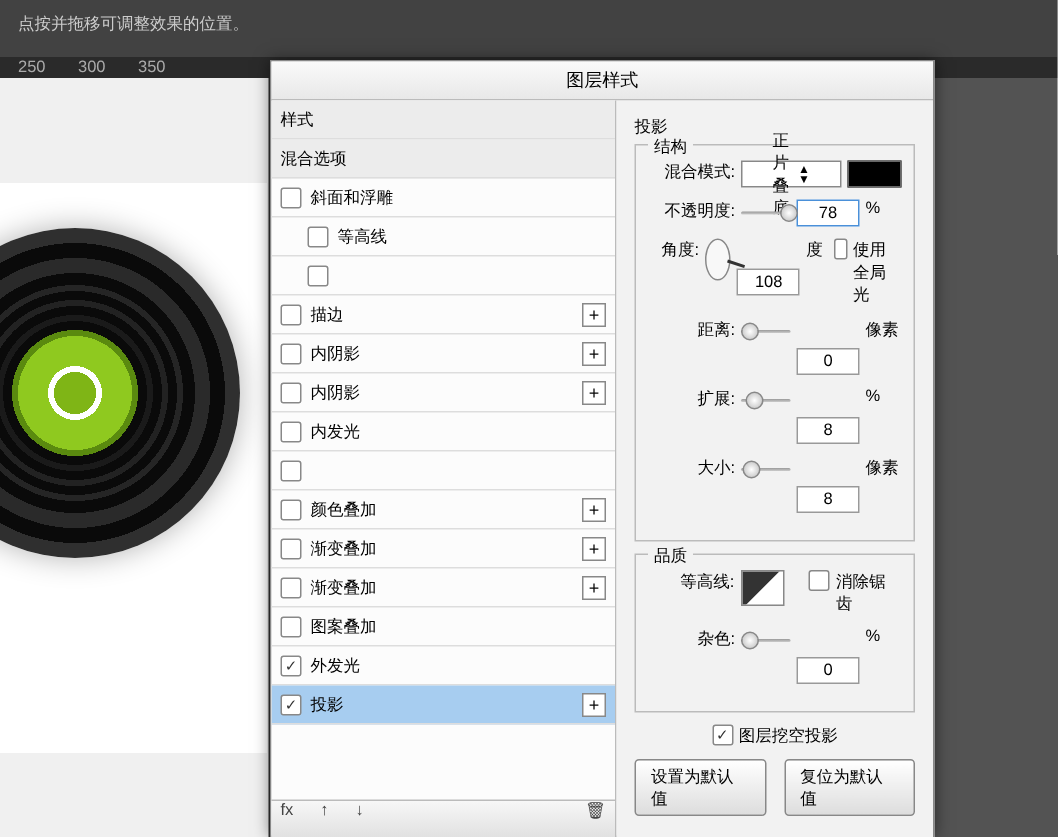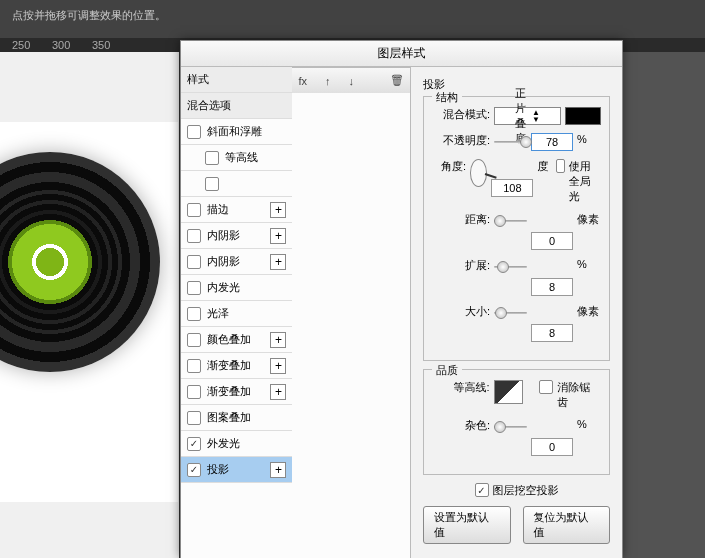--- a/index.html
+++ b/index.html
@@ -7,31 +7,31 @@
 .toolbar{background:#424242;height:38px;padding:8px 12px;color:#ccc;}
 .hint{color:#ccc;font-size:11px;}
 .ruler{background:#2a2a2a;height:14px;color:#aaa;font-size:9px;position:relative;}
 .ruler-tick{position:absolute;top:1px;}
 .canvas-area{position:absolute;left:0;top:52px;width:180px;height:506px;background:#f0f0f0;border-right:1px solid #333;}
 .canvas-content{background:#fff;margin:70px 0 0 0;width:178px;height:380px;padding:10px 0 0 0;overflow:hidden;}
 .vinyl{width:220px;height:220px;border-radius:50%;background:radial-gradient(circle,#7fb516 0 14px,#fff 14px 18px,#8fc91f 18px 38px,#5a8a0f 38px 42px,#0a0a0a 42px 48px,#1a1a1a 48px 52px,#0a0a0a 52px 58px,#222 58px 62px,#0a0a0a 62px 68px,#252525 68px 72px,#0a0a0a 72px 80px,#2a2a2a 80px 90px,#0a0a0a 90px 100px,#2f2f2f 100px 112px,#0a0a0a 112px);margin-left:-60px;margin-top:20px;box-shadow:0 0 20px rgba(0,0,0,0.3);}
 .dialog{position:absolute;left:180px;top:40px;width:443px;height:518px;background:#f2f2f2;border:1px solid #888;box-shadow:0 0 10px rgba(0,0,0,0.5);}
 .dialog-title{text-align:center;padding:4px;background:linear-gradient(#fafafa,#e8e8e8);border-bottom:1px solid #bbb;font-size:12px;}
 .dialog-body{display:flex;height:calc(100% - 24px);}
-.styles-panel{width:230px;border-right:1px solid #bbb;background:#fcfcfc;display:flex;flex-direction:row;}
+.styles-panel{width:230px;border-right:1px solid #bbb;background:#fcfcfc;display:flex;flex-direction:column;}
 .styles-list{flex:1;overflow:auto;}
 .style-row{display:flex;align-items:center;height:26px;border-bottom:1px solid #ddd;padding:0 6px;cursor:pointer;}
 .style-row.header{background:#ececec;font-weight:normal;}
 .style-row.indent{padding-left:24px;}
 .style-row.selected{background:#a7cdf0;}
 .style-row .chk{width:14px;height:14px;border:1px solid #888;background:#fff;margin-right:6px;display:inline-flex;align-items:center;justify-content:center;font-size:10px;border-radius:2px;}
 .style-row .chk.on::after{content:"✓";color:#333;}
 .style-row .lbl{flex:1;}
 .style-row .add{width:16px;height:16px;border:1px solid #888;display:flex;align-items:center;justify-content:center;font-size:12px;background:#fff;}
-.styles-footer{height:26px;background:linear-gradient(#f7f7f7,#e0e0e0);border-top:1px solid #bbb;display:flex;align-items:center;padding:0 6px;gap:18px;}
+.styles-footer{height:26px;background:linear-gradient(#f7f7f7,#e0e0e0);border-top:1px solid #bbb;display:flex;padding:0 6px;gap:18px;}
 .styles-footer span{color:#444;cursor:pointer;}
 .options-panel{flex:1;padding:10px 12px;background:#f2f2f2;overflow:auto;}
 .section-label{font-size:11px;margin-bottom:4px;}
 .fieldset{border:1px solid #bbb;padding:10px 8px;margin-bottom:8px;position:relative;}
 .fieldset-legend{position:absolute;top:-7px;left:8px;background:#f2f2f2;padding:0 4px;font-size:11px;}
 .row{display:flex;align-items:flex-start;margin-bottom:8px;gap:4px;}
 .row .rlabel{width:58px;text-align:right;}
 .select{border:1px solid #888;background:#fff;padding:1px 20px;flex:1;height:18px;display:flex;align-items:center;justify-content:space-between;}
 .select .arrows{font-size:8px;line-height:7px;}
 .swatch{width:36px;height:18px;background:#000;border:1px solid #666;}
@@ -104,21 +104,20 @@
             <span class="chk"></span>
             <span class="lbl">内阴影</span>
             <span class="add">+</span>
           </div>
         <div class="style-row">
             <span class="chk"></span>
             <span class="lbl">内发光</span>
           </div>
         <div class="style-row">
             <span class="chk"></span>
-            <span class="lbl">光泽</span>
           </div>
         <div class="style-row">
             <span class="chk"></span>
             <span class="lbl">颜色叠加</span>
             <span class="add">+</span>
           </div>
         <div class="style-row">
             <span class="chk"></span>
             <span class="lbl">渐变叠加</span>
             <span class="add">+</span>

